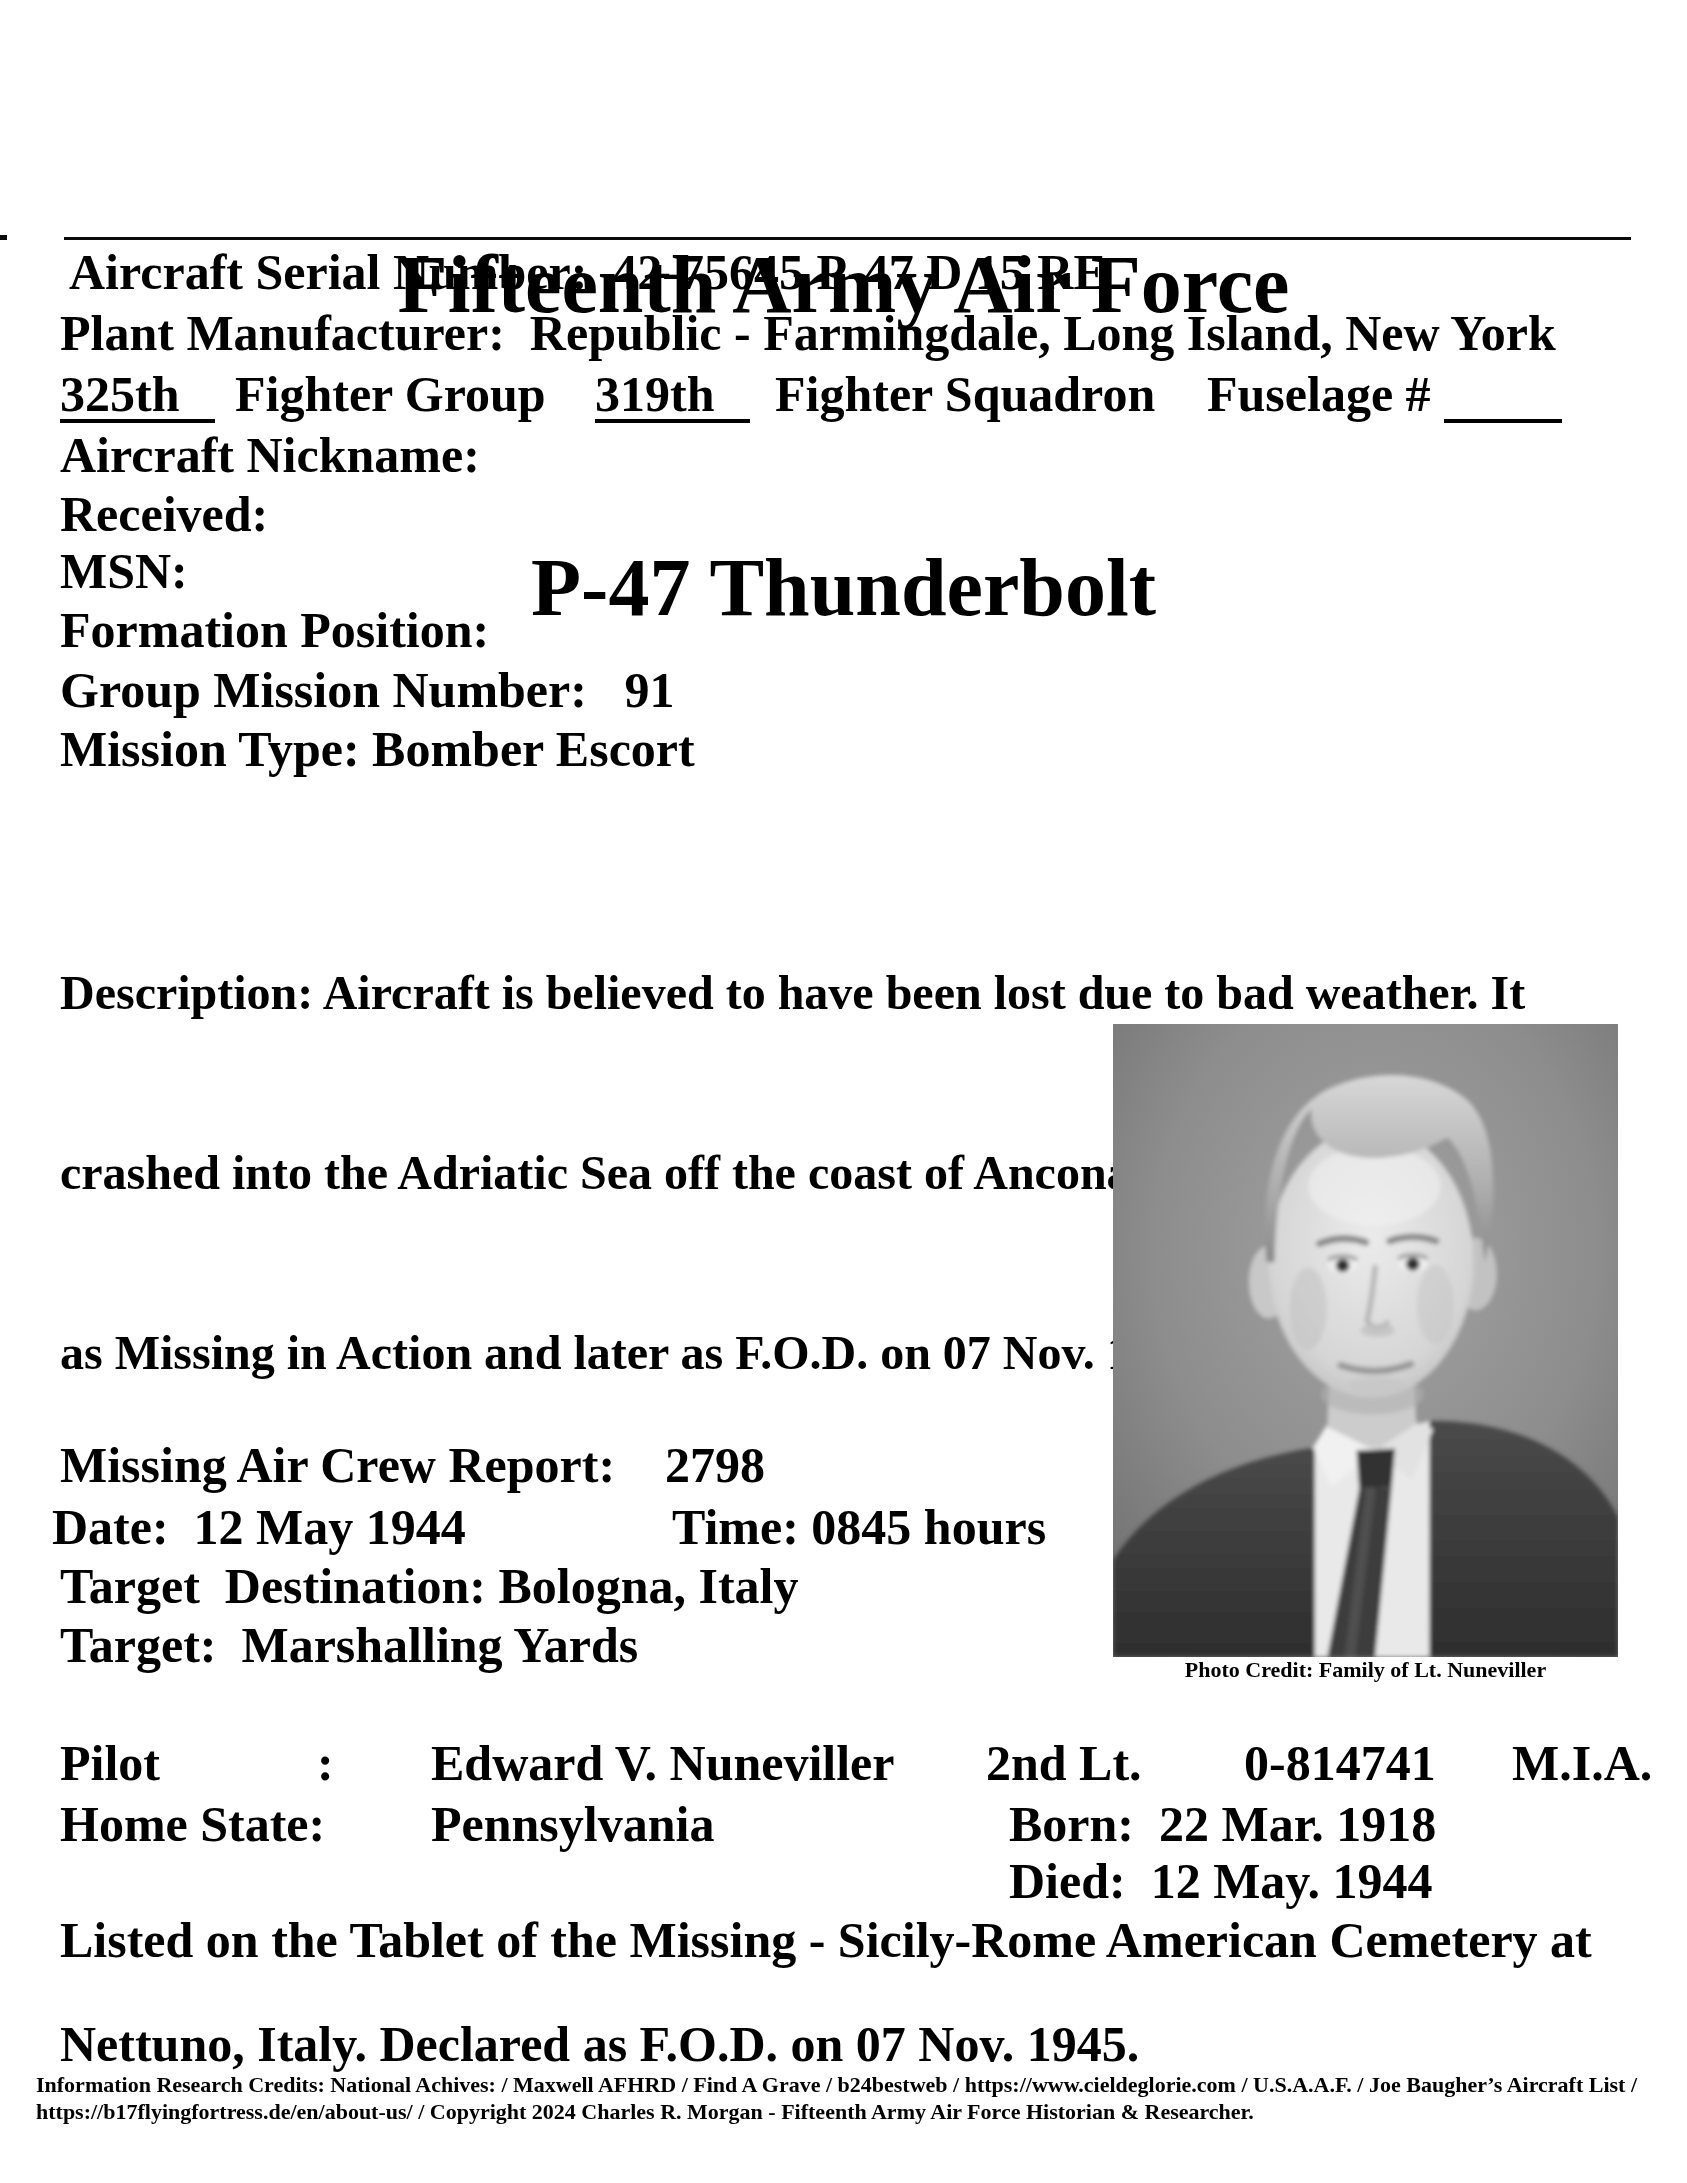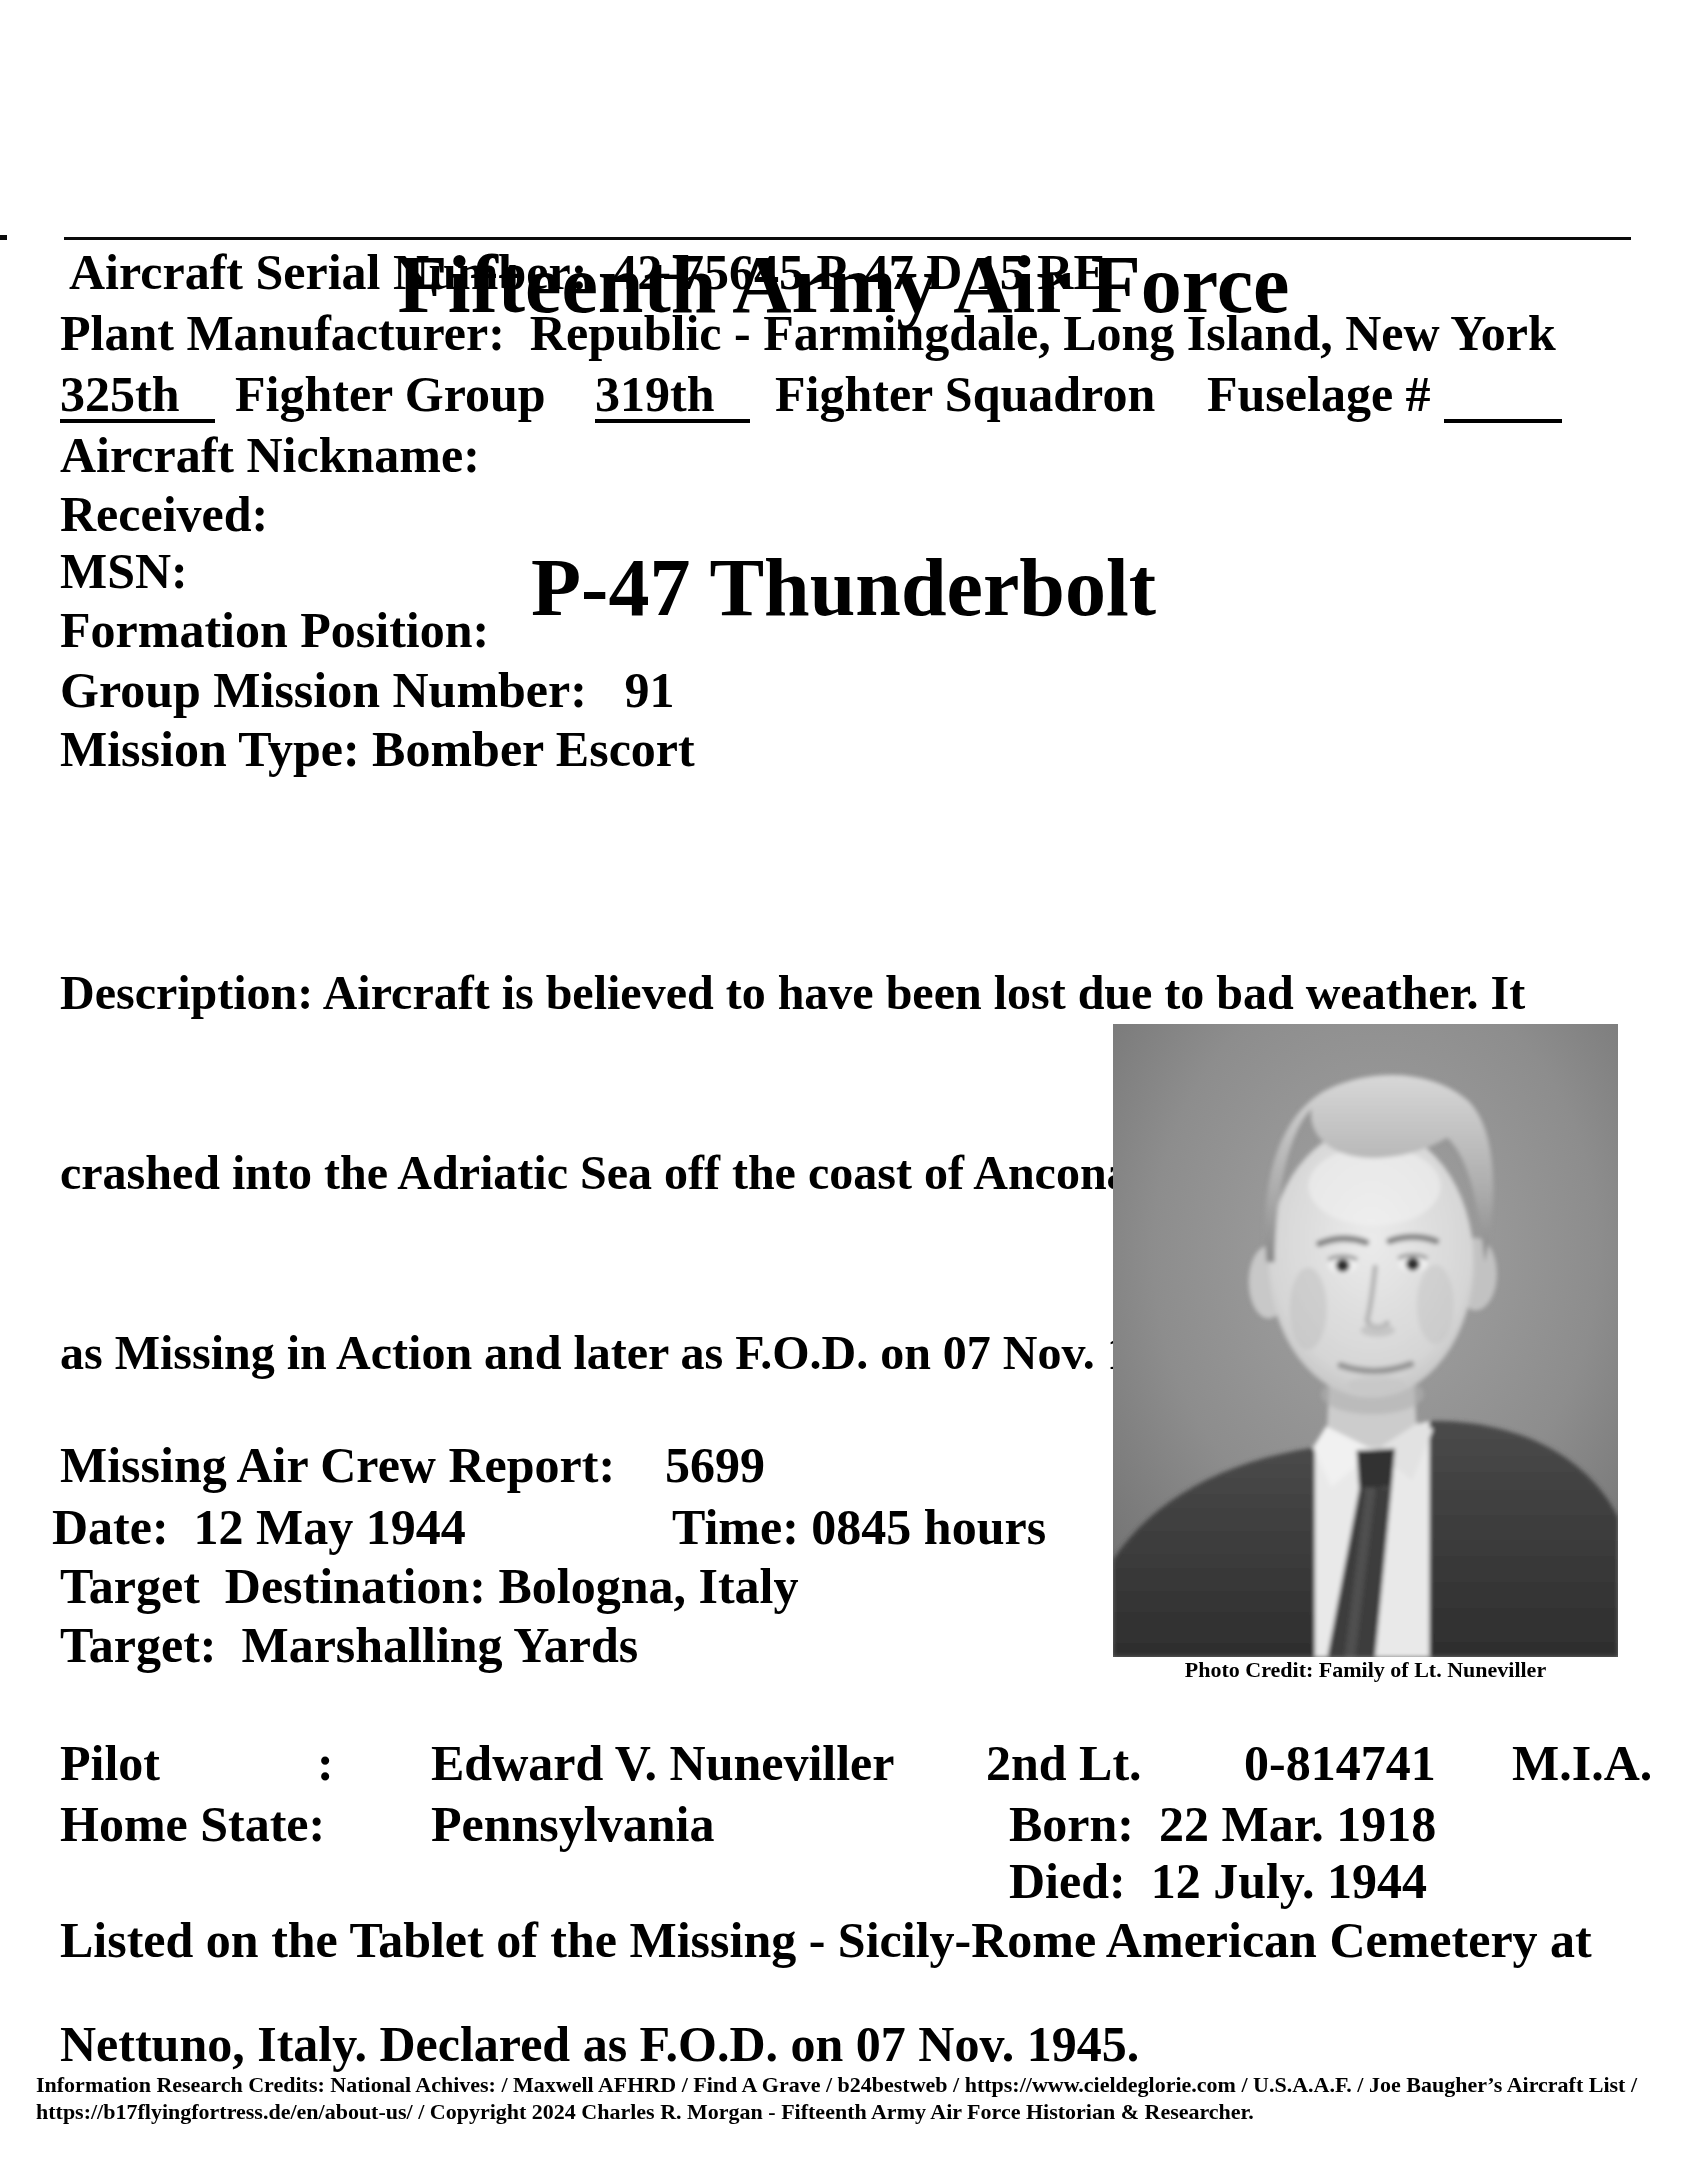--- a/index.html
+++ b/index.html
@@ -117,21 +117,21 @@
         <ellipse cx="398" cy="545" rx="44" ry="12" fill="#c6c6c6" opacity="0.7"></ellipse>
         <ellipse cx="295" cy="430" rx="28" ry="62" fill="#bdbdbd" opacity="0.45"></ellipse>
         <ellipse cx="487" cy="424" rx="28" ry="60" fill="#bdbdbd" opacity="0.4"></ellipse>
       </g>
     </svg>
   </div>
   <div class="caption">Photo Credit: Family of Lt. Nuneviller</div>
 
   <div class="row" style="top:1440px;">
     <span style="left:60px;">Missing Air Crew Report:</span>
-    <span style="left:665px;">5699</span>
+    <span style="left:665px;">2798</span>
   </div>
   <div class="row" style="top:1502px;">
     <span style="left:52px;">Date:  12 May 1944</span>
     <span style="left:672px;">Time: 0845 hours</span>
   </div>
   <div class="abs body-line" style="left:60px;top:1561px;">Target  Destination: Bologna, Italy</div>
   <div class="abs body-line" style="left:60px;top:1620px;">Target:  Marshalling Yards</div>
 
   <div class="row" style="top:1738px;">
     <span style="left:60px;">Pilot</span>
@@ -140,21 +140,21 @@
     <span style="left:986px;">2nd Lt.</span>
     <span style="left:1244px;">0-814741</span>
     <span style="left:1512px;">M.I.A.</span>
   </div>
   <div class="row" style="top:1799px;">
     <span style="left:60px;">Home State:</span>
     <span style="left:431px;">Pennsylvania</span>
     <span style="left:1009px;">Born:  22 Mar. 1918</span>
   </div>
   <div class="row" style="top:1856px;">
-    <span style="left:1009px;">Died:  12 July. 1944</span>
+    <span style="left:1009px;">Died:  12 May. 1944</span>
   </div>
   <div class="abs body-line" style="left:60px;top:1915px;">Listed on the Tablet of the Missing - Sicily-Rome American Cemetery at</div>
   <div class="abs body-line" style="left:60px;top:1975px;margin-top:44px;">Nettuno, Italy. Declared as F.O.D. on 07 Nov. 1945.</div>
 
   <div class="footer">
     <div>Information Research Credits: National Achives: / Maxwell AFHRD / Find A Grave / b24bestweb / https://www.cieldeglorie.com / U.S.A.A.F. / Joe Baugher’s Aircraft List /</div>
     <div>https://b17flyingfortress.de/en/about-us/  / Copyright 2024 Charles R. Morgan  - Fifteenth Army Air Force Historian &amp; Researcher.</div>
   </div>
 
 </div>

